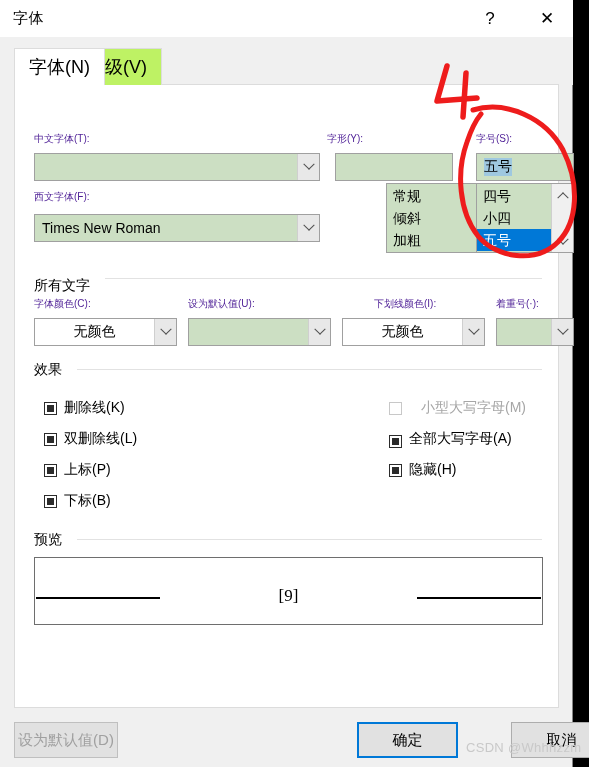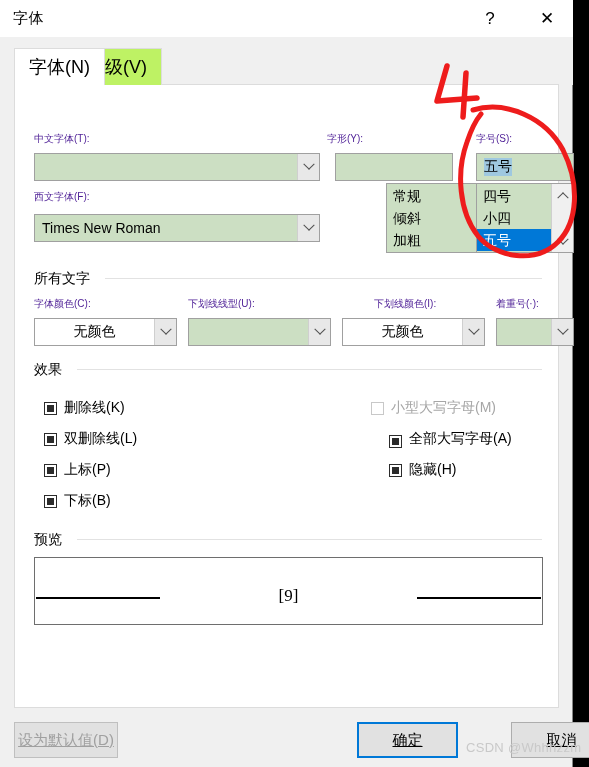--- a/index.html
+++ b/index.html
@@ -232,21 +232,20 @@
   
   .btn {
     position: absolute;
     height: 36px;
     display: flex; align-items: center; justify-content: center;
     font-size: 15px;
     background: #e1e1e1;
     border: 1px solid #adadad;
     color: #000;
     cursor: default;
-    text-decoration: underline;
   }
   .btn.default {
     border: 2px solid #0078d7;
     background: #e1e1e1;
   }
   .btn.disabled { color: #a0a0a0; border-color: #bfbfbf; }
 
   
   .annot {
     position: absolute;
@@ -345,32 +344,32 @@
         <div class="vscroll">
           <div class="vsbtn up">
               <i class="caret-up"></i>
             </div>
           <div class="vsbtn down">
               <i class="caret-down"></i>
             </div>
         </div>
       </div>
 
-      <div class="group-label" style="left:19px; top:185px;">所有文字</div>
+      <div class="group-label" style="left:19px; top:192px;">所有文字</div>
       <div class="group-rule" style="left:90px; top:193px; width:437px;"></div>
 
       <div class="lbl" style="left:19px; top:212px;">字体颜色(C):</div>
       <div class="combo white" style="left:19px; top:233px; width:143px;">
         <div class="val center">无颜色</div>
         <div class="arrow">
             <i class="chev"></i>
           </div>
       </div>
 
-      <div class="lbl" style="left:173px; top:212px;">下划线线型(U):</div>
+      <div class="lbl" style="left:173px; top:212px;">设为默认值(U):</div>
       <div class="combo" style="left:173px; top:233px; width:143px;">
         <div class="val center"></div>
         <div class="arrow">
             <i class="chev"></i>
           </div>
       </div>
 
       <div class="lbl" style="left:327px; top:212px;margin-left:32px;">下划线颜色(I):</div>
       <div class="combo white" style="left:327px; top:233px; width:143px;">
         <div class="val center">无颜色</div>
@@ -400,21 +399,21 @@
       </div>
       <div class="cbrow" style="left:29px; top:376px;">
         <span class="cbox indet"></span>
         <span>上标(P)</span>
       </div>
       <div class="cbrow" style="left:29px; top:407px;">
         <span class="cbox indet"></span>
         <span>下标(B)</span>
       </div>
 
-      <div class="cbrow disabled" style="left:356px; top:314px;">
+      <div class="cbrow disabled" style="left:374px; top:314px;gap:12px;">
         <span class="cbox"></span>
         <span>小型大写字母(M)</span>
       </div>
       <div class="cbrow" style="left:374px; top:345px;align-items:flex-end;">
         <span class="cbox indet"></span>
         <span>全部大写字母(A)</span>
       </div>
       <div class="cbrow" style="left:374px; top:376px;">
         <span class="cbox indet"></span>
         <span>隐藏(H)</span>

